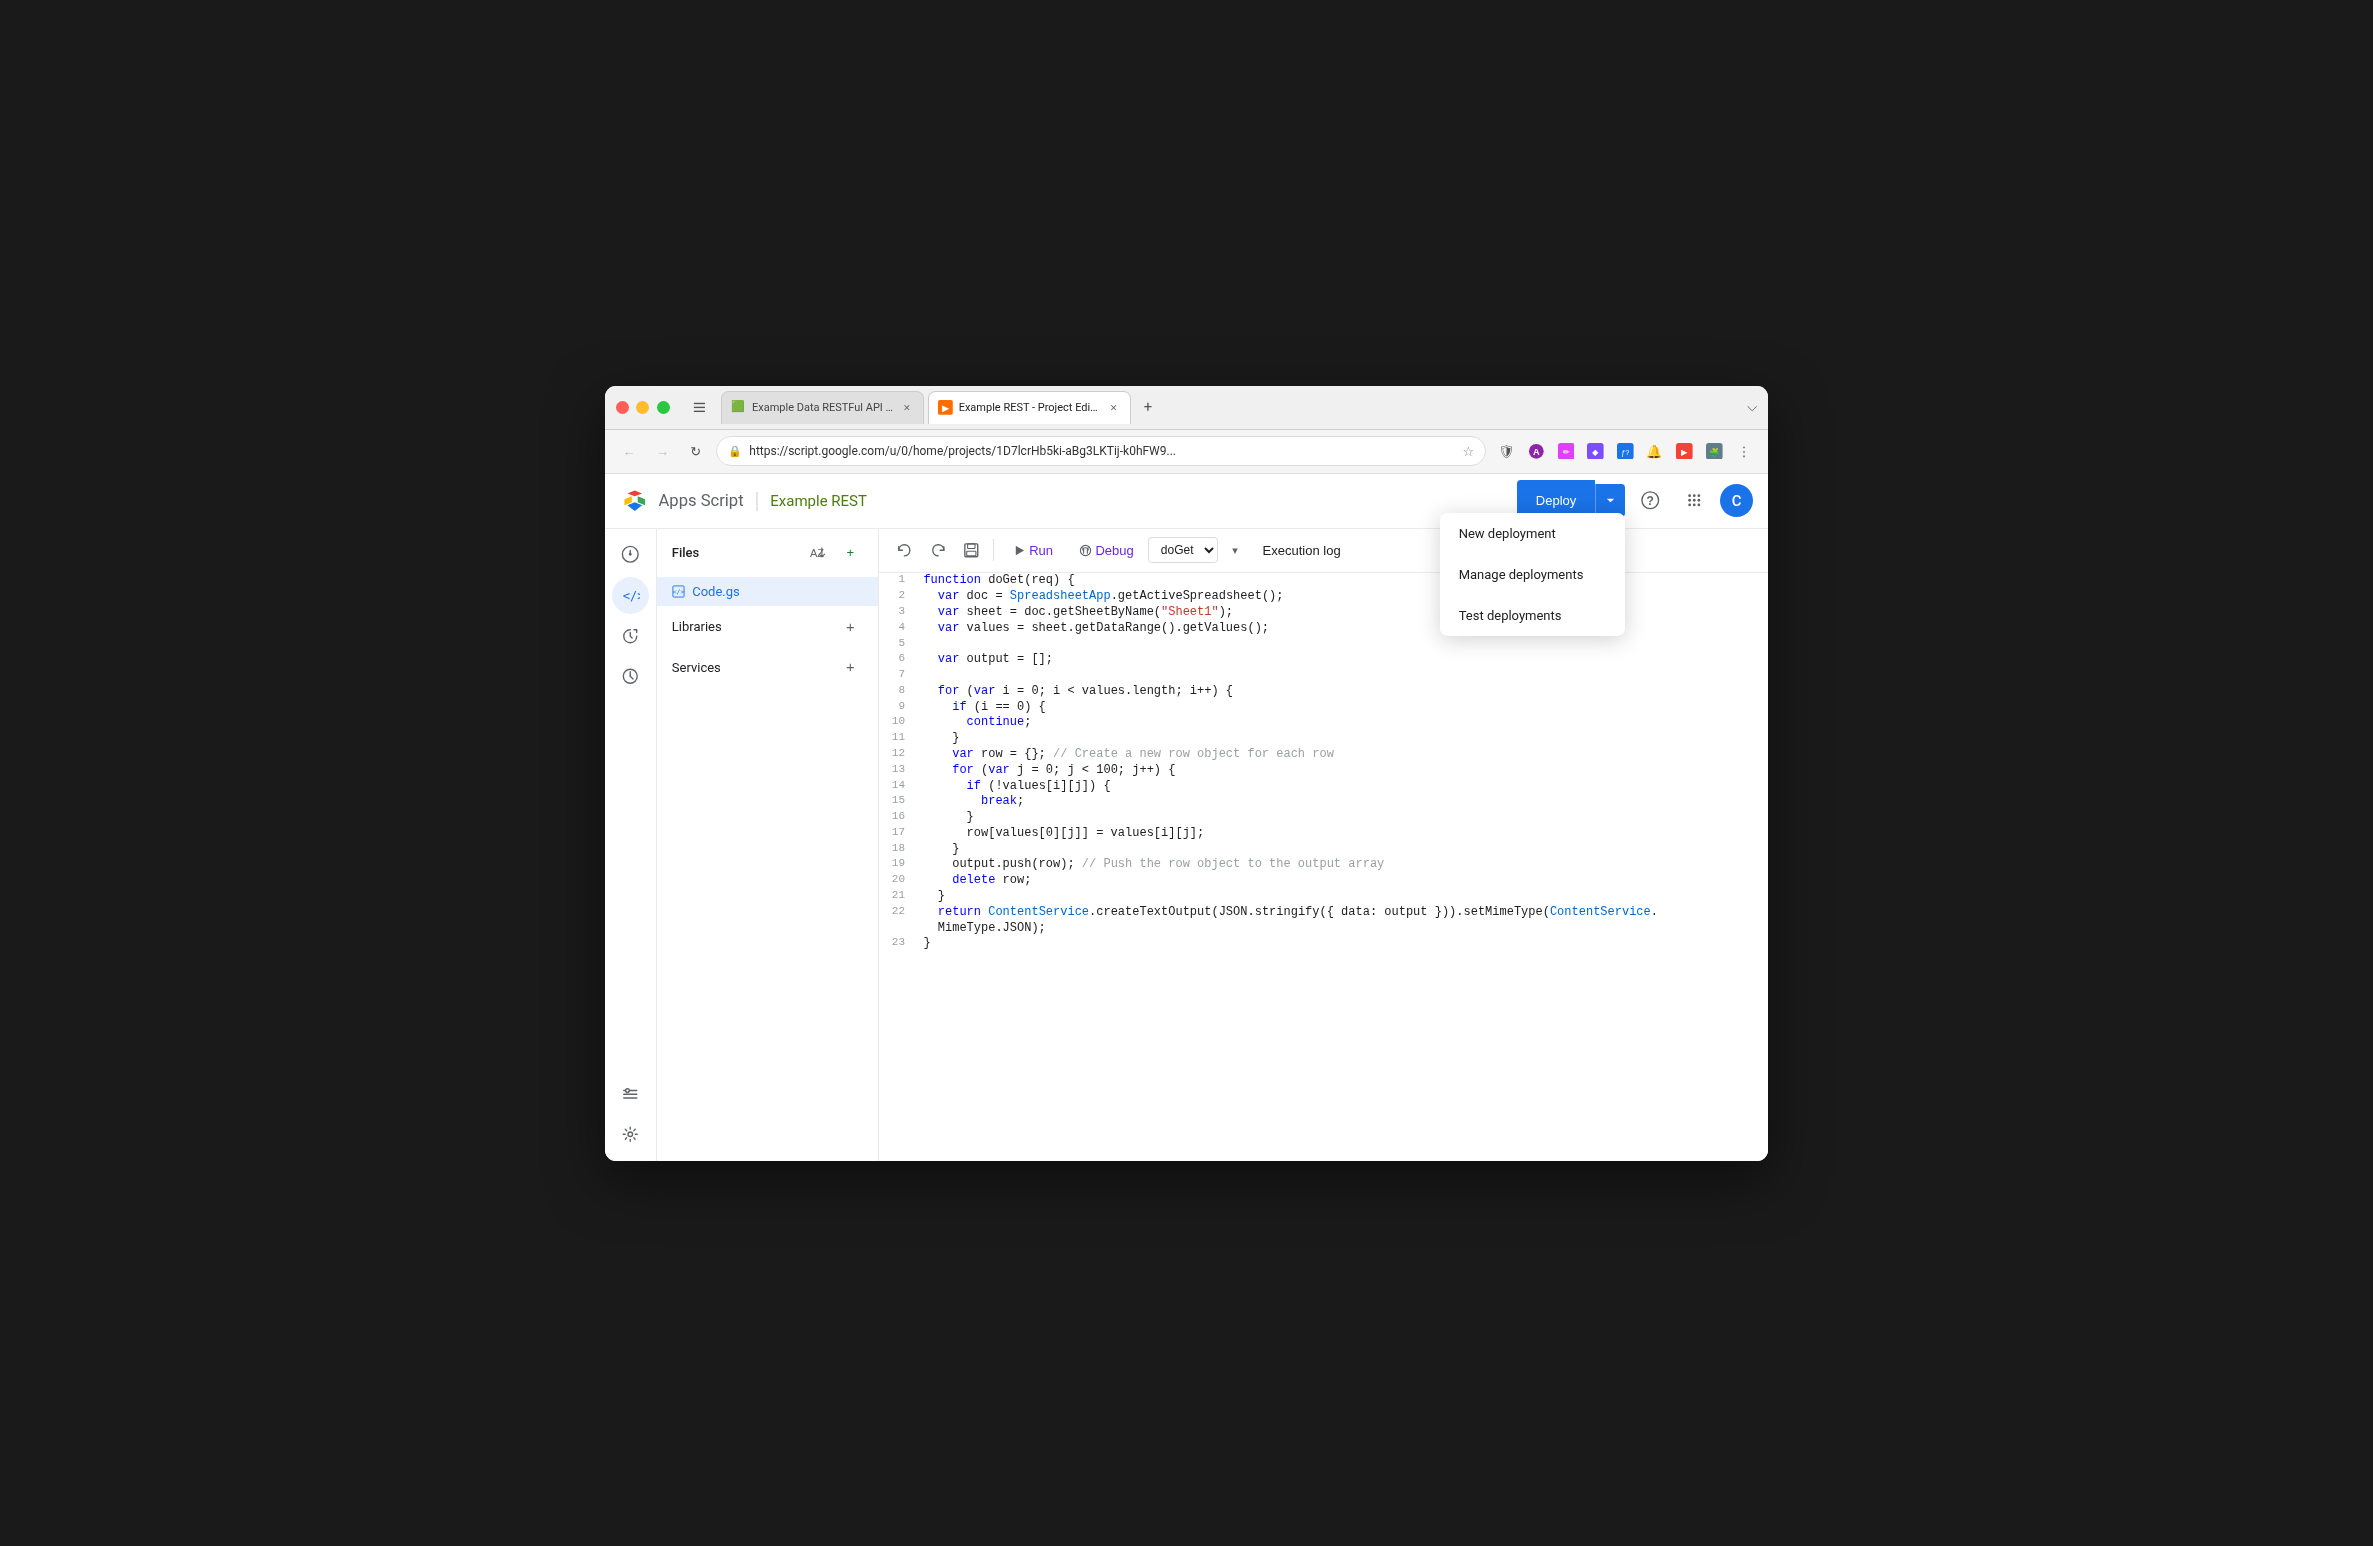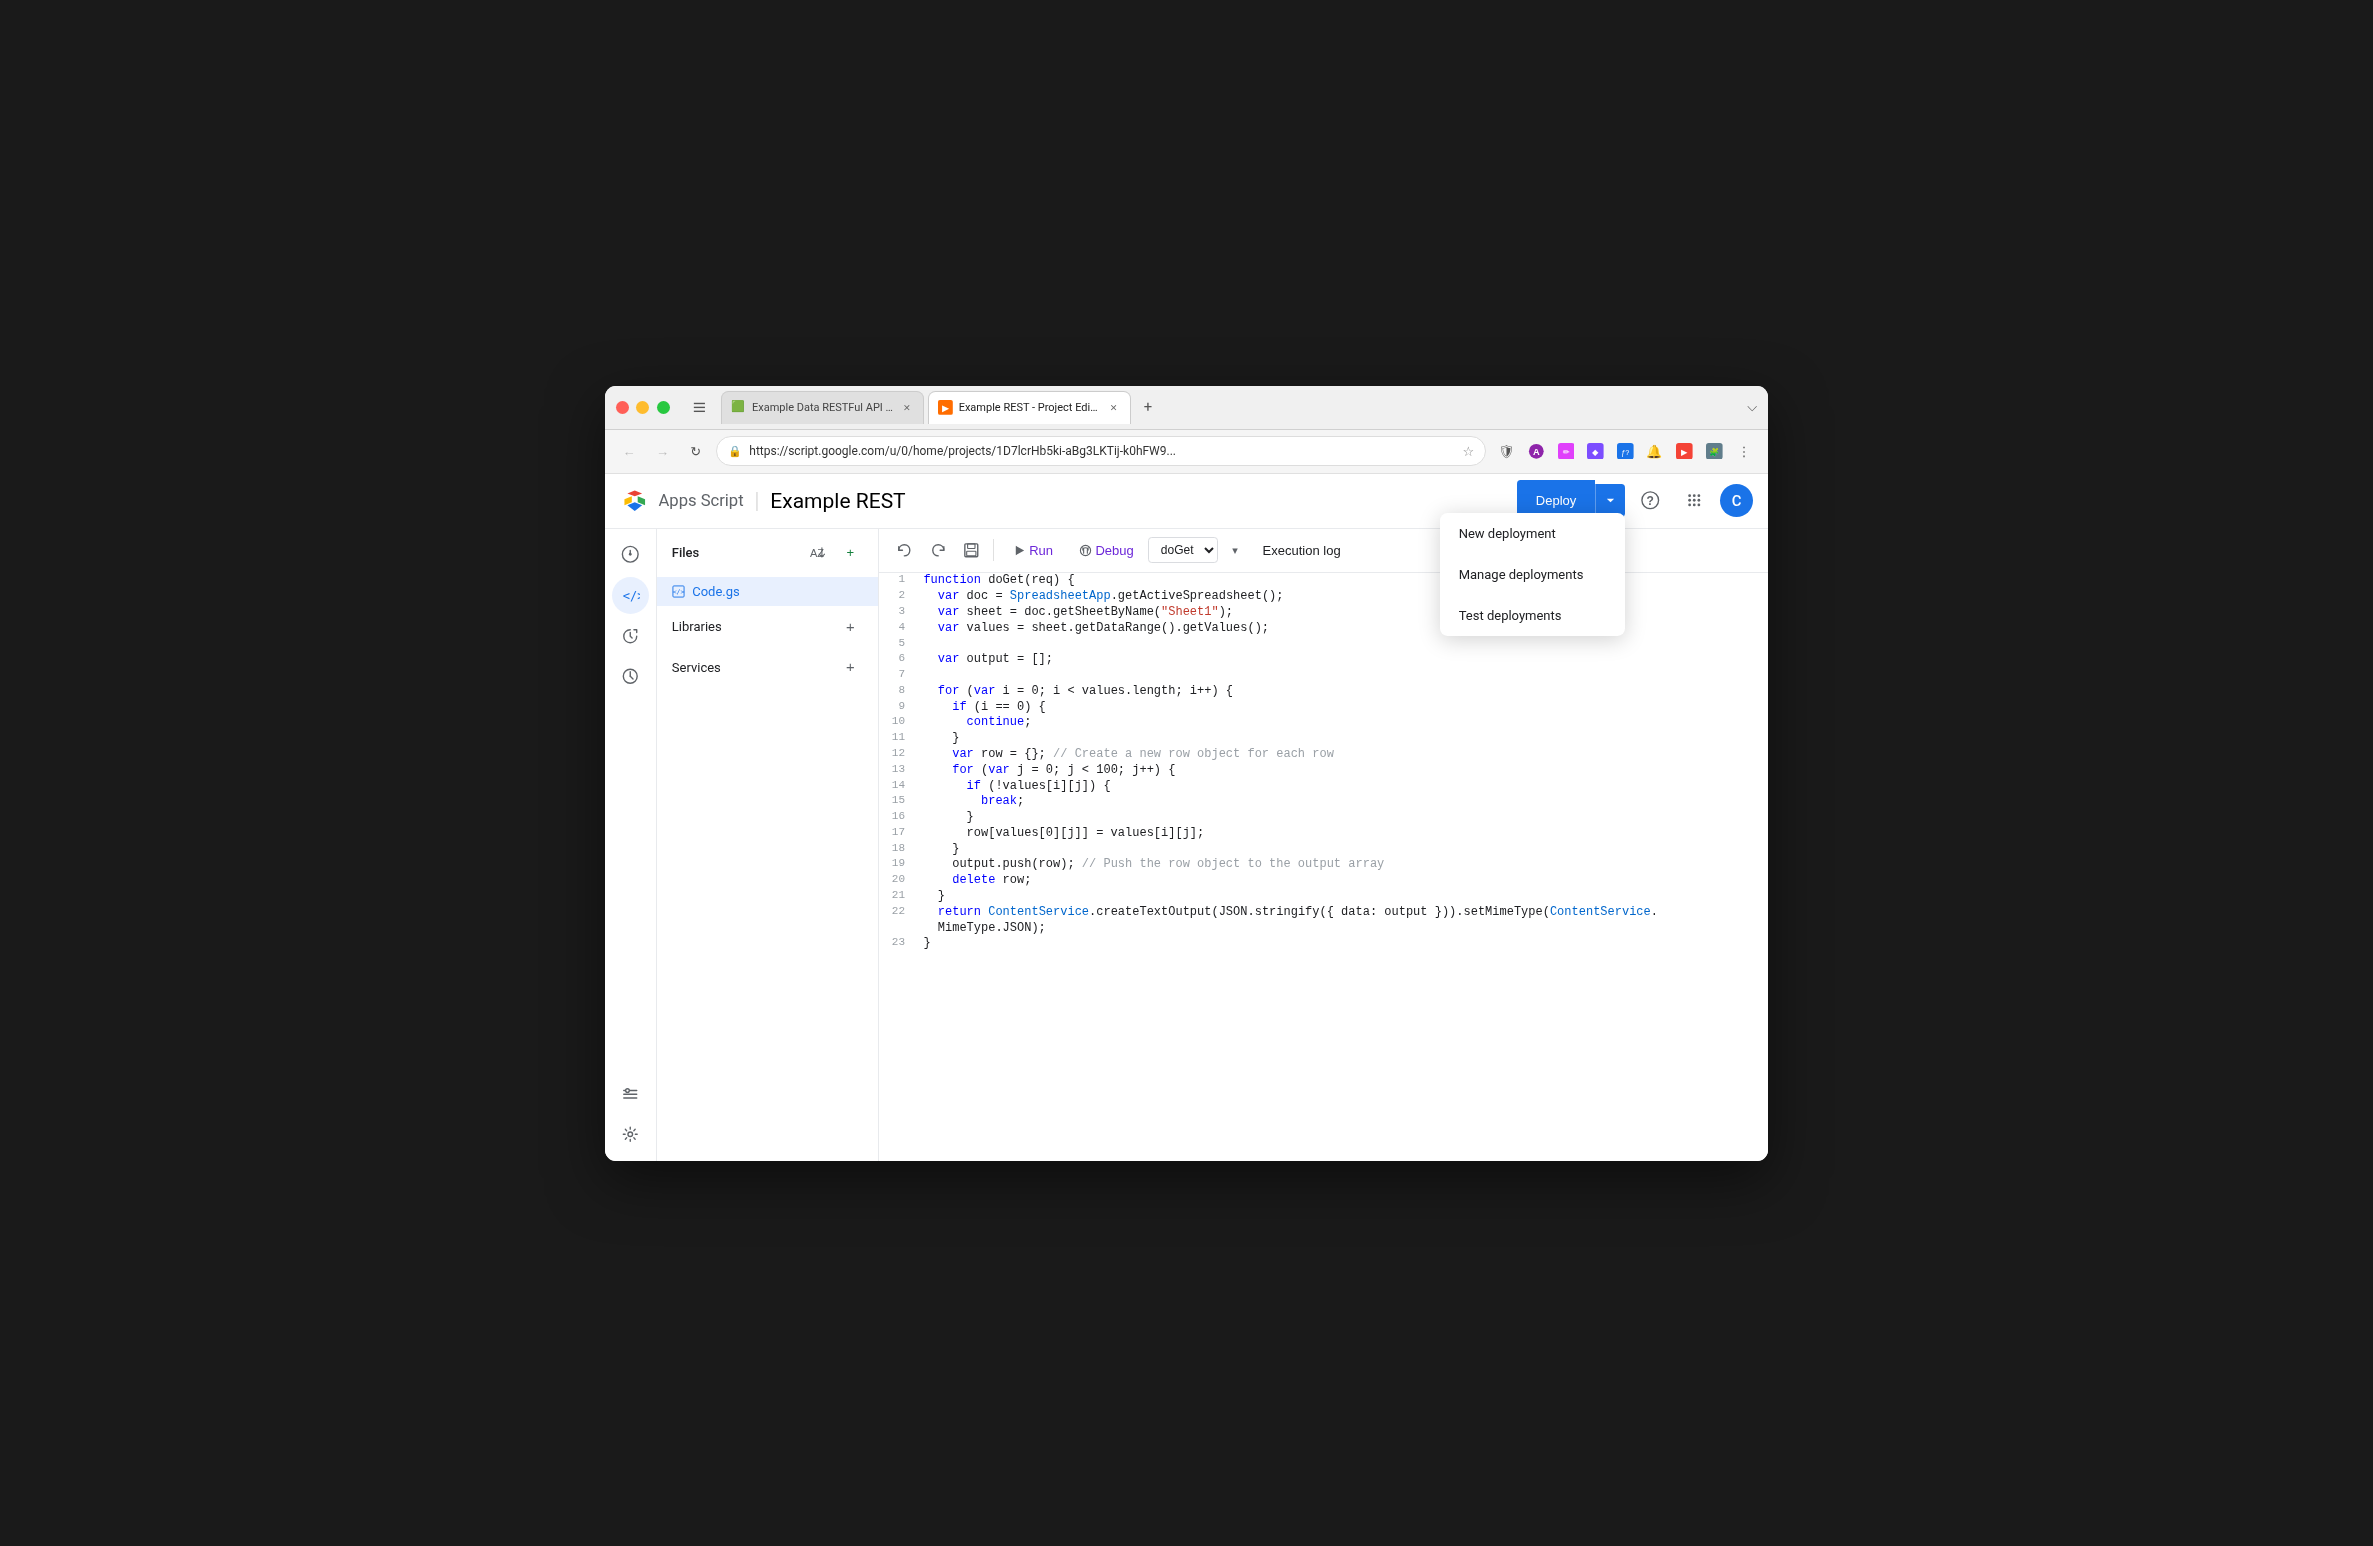--- a/index.html
+++ b/index.html
@@ -228,22 +228,22 @@
       height: 29.5px;
     }
 
     .app-name {
       font-size: 16.6px;
       color: #5f6368;
       font-weight: 400;
     }
 
     .project-name {
-      font-size: 21px;
-      color: #000000;
+      font-size: 15px;
+      color: #4d7c0f;
       font-weight: 400;
     }
 
     .header-spacer { flex: 1; }
 
     .deploy-btn-group {
       display: flex;
       align-items: center;
       border-radius: 3.7px;
       overflow: visible;

